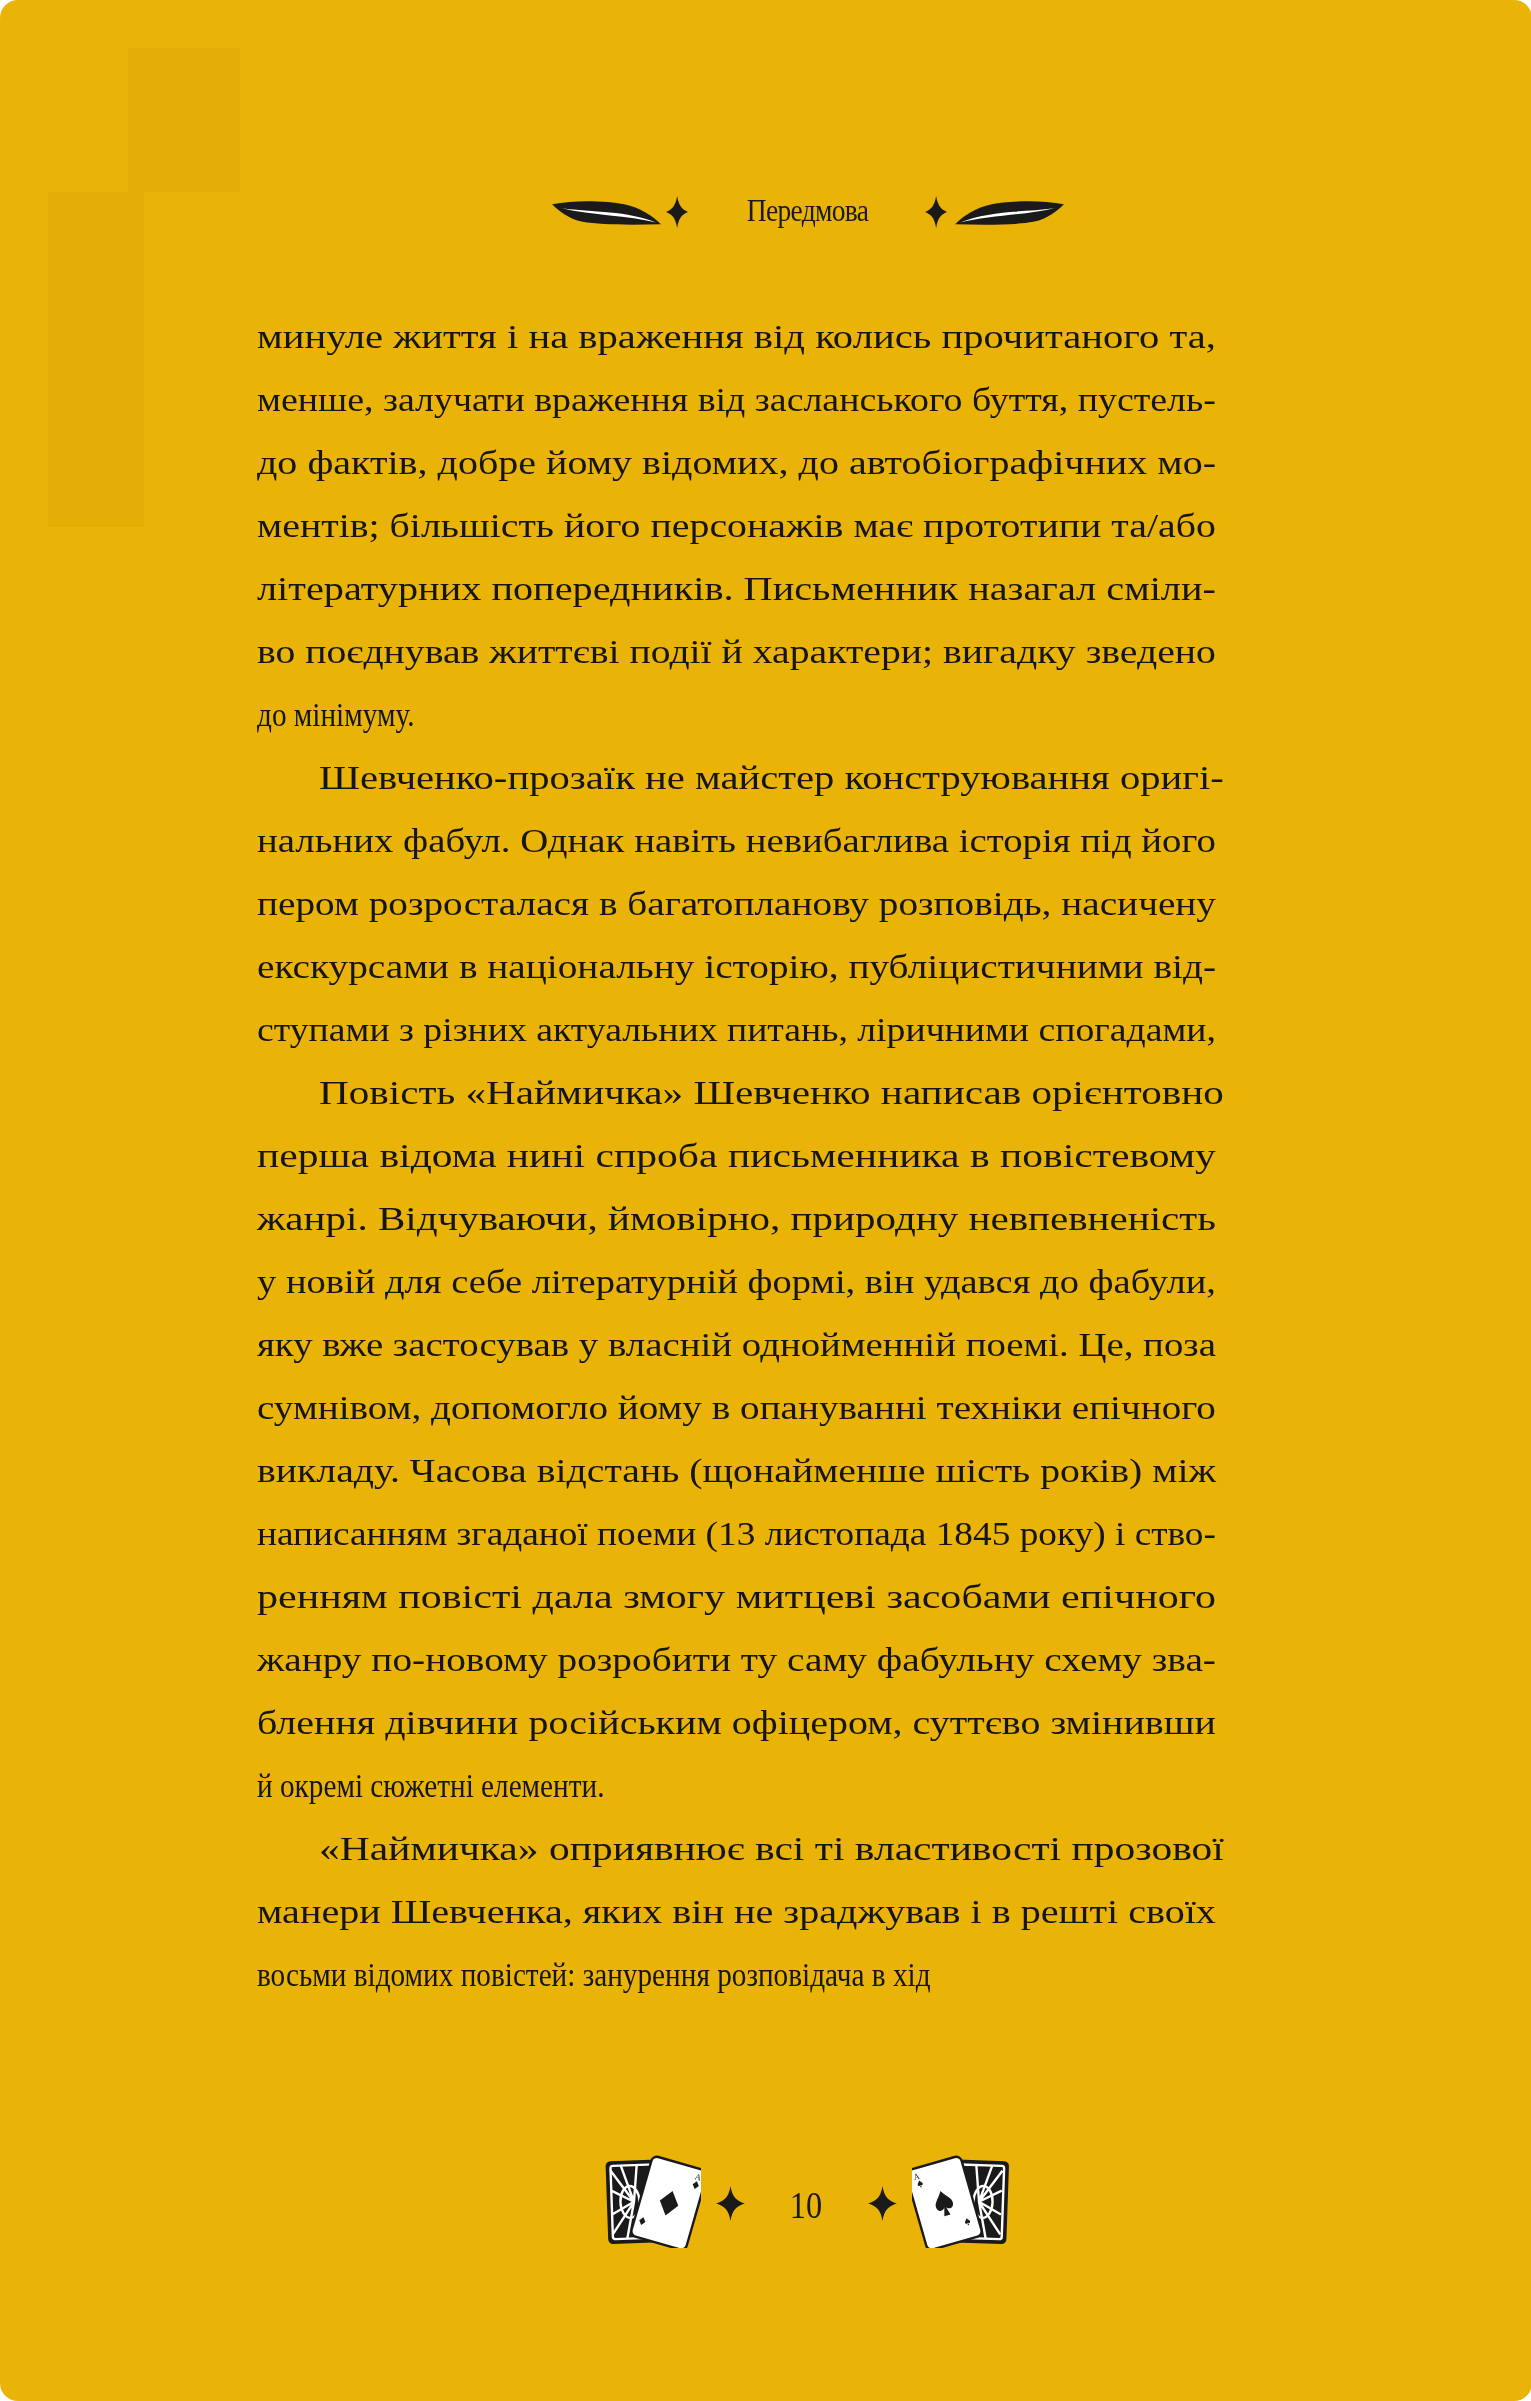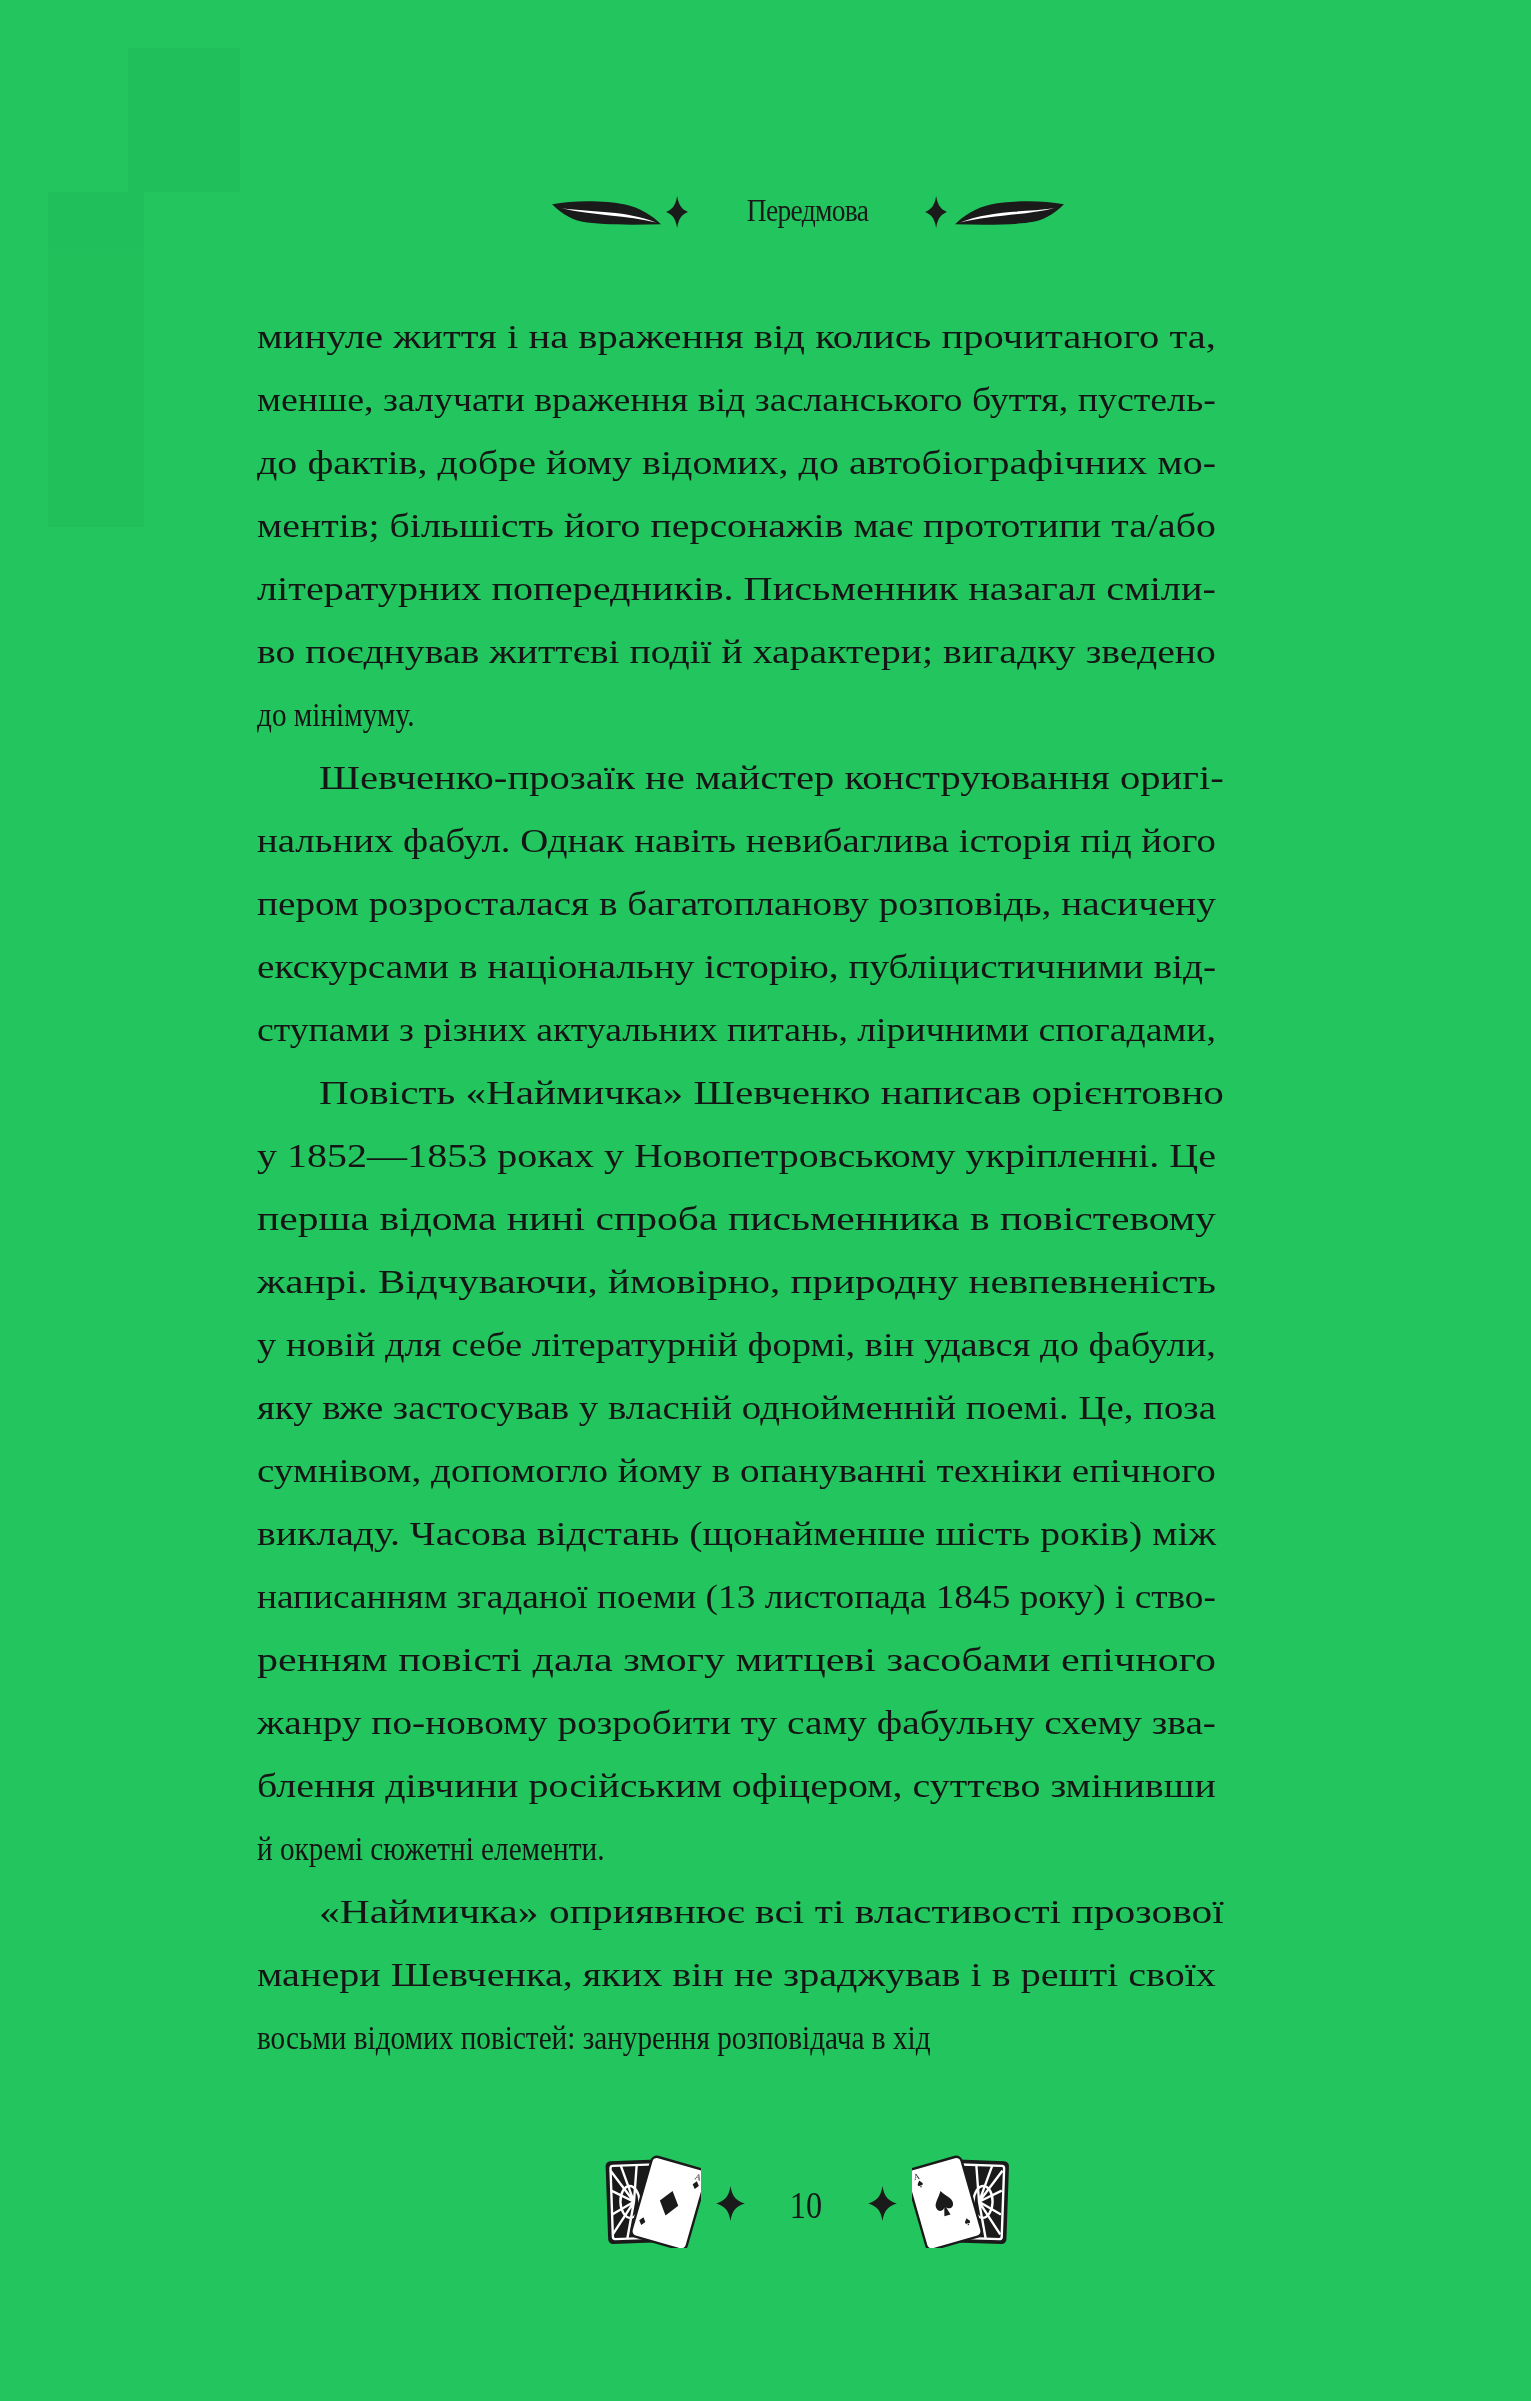--- a/index.html
+++ b/index.html
@@ -1,17 +1,17 @@
 <!DOCTYPE html>
 <html style="font-size:12.8px"><head>
 <meta charset="utf-8">
 <style>
   html, body { margin: 0; padding: 0; background: #ffffff; }
   body { width: 1532px; height: 2401px; position: relative; overflow: hidden; }
-  .page { position: absolute; left: 0; top: 0; width: 1532px; height: 2401px; background: #22c55e; }
+  .page { position: absolute; left: 0; top: 0; width: 1532px; height: 2401px; background: #eab308; border-radius: 18px; }
 
   
   .watermark { position: absolute; left: 32px; top: 48px; width: 223px; height: 479px; opacity: 0.025; }
   .watermark div { position: absolute; background: #000; }
 
   
   .running-header { position: absolute; left: 550px; top: 196px; width: 515px; height: 35px; }
   .rh-leaf { position: absolute; top: 4.8px; width: 109px; height: 24px; }
   .rh-leaf.left { left: 1.6px; }
   .rh-leaf.right { left: 405px; }
@@ -85,21 +85,20 @@
       </div>
       <div>
         <span class="line indent"><span class="line-inner" style="transform: scaleX(1.195);">Шевченко-прозаїк не майстер конструювання оригі-</span></span>
         <span class="line"><span class="line-inner" style="transform: scaleX(1.142);">нальних фабул. Однак навіть невибаглива історія під його</span></span>
         <span class="line"><span class="line-inner" style="transform: scaleX(1.1551);">пером розросталася в багатопланову розповідь, насичену</span></span>
         <span class="line"><span class="line-inner" style="transform: scaleX(1.1558);">екскурсами в національну історію, публіцистичними від-</span></span>
         <span class="line"><span class="line-inner" style="transform: scaleX(1.1095);">ступами з різних актуальних питань, ліричними спогадами,</span></span>
       </div>
       <div>
         <span class="line indent"><span class="line-inner" style="transform: scaleX(1.2107);">Повість «Наймичка» Шевченко написав орієнтовно</span></span>
-        <span class="line"><span class="line-inner" style="transform: scaleX(1.1776);">у 1852—1853 роках у Новопетровському укріпленні. Це</span></span>
         <span class="line"><span class="line-inner" style="transform: scaleX(1.2238);">перша відома нині спроба письменника в повістевому</span></span>
         <span class="line"><span class="line-inner" style="transform: scaleX(1.2066);">жанрі. Відчуваючи, ймовірно, природну невпевненість</span></span>
         <span class="line"><span class="line-inner" style="transform: scaleX(1.1338);">у новій для себе літературній формі, він удався до фабули,</span></span>
         <span class="line"><span class="line-inner" style="transform: scaleX(1.1428);">яку вже застосував у власній однойменній поемі. Це, поза</span></span>
         <span class="line"><span class="line-inner" style="transform: scaleX(1.1523);">сумнівом, допомогло йому в опануванні техніки епічного</span></span>
         <span class="line"><span class="line-inner" style="transform: scaleX(1.1693);">викладу. Часова відстань (щонайменше шість років) між</span></span>
         <span class="line"><span class="line-inner" style="transform: scaleX(1.0974);">написанням згаданої поеми (13 листопада 1845 року) і ство-</span></span>
         <span class="line"><span class="line-inner" style="transform: scaleX(1.2372);">ренням повісті дала змогу митцеві засобами епічного</span></span>
         <span class="line"><span class="line-inner" style="transform: scaleX(1.1569);">жанру по-новому розробити ту саму фабульну схему зва-</span></span>
         <span class="line"><span class="line-inner" style="transform: scaleX(1.1762);">блення дівчини російським офіцером, суттєво змінивши</span></span>

